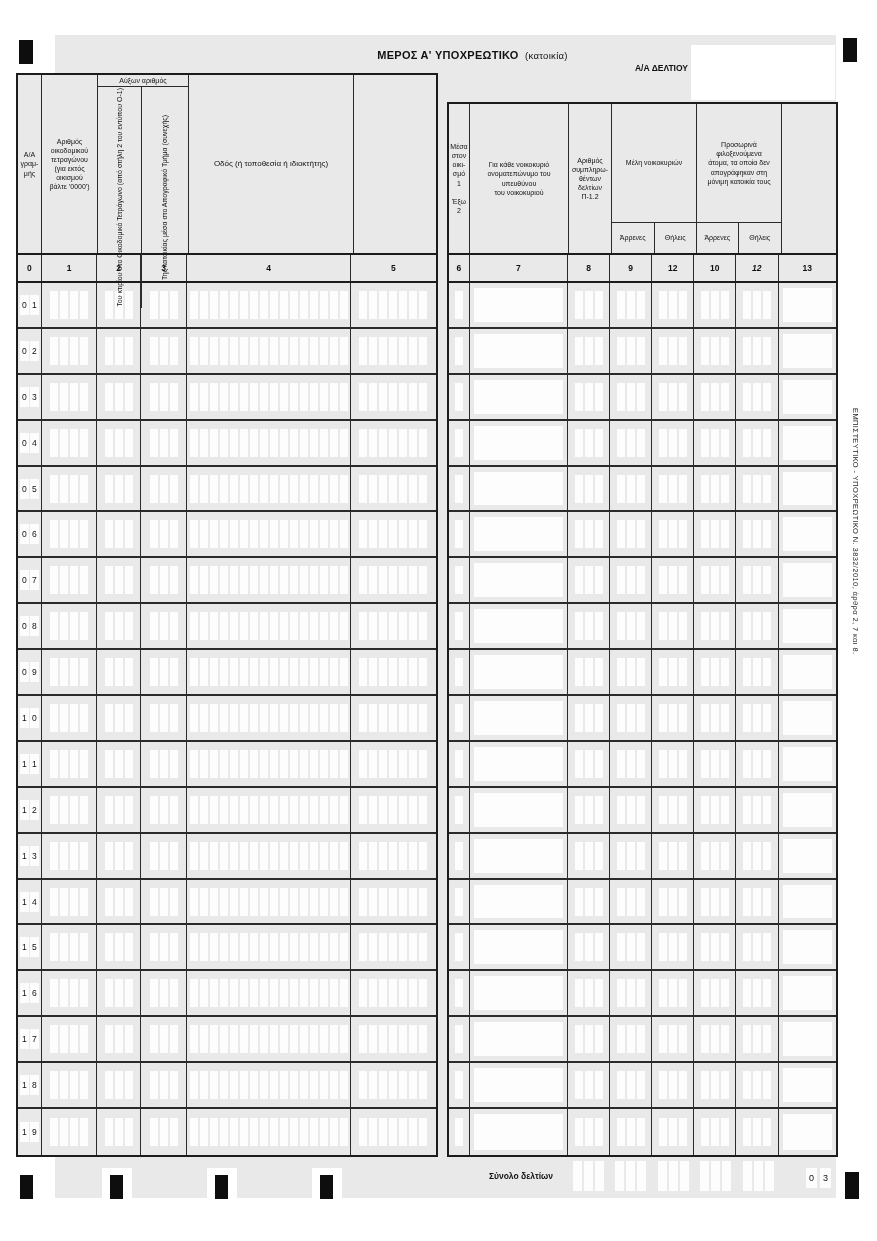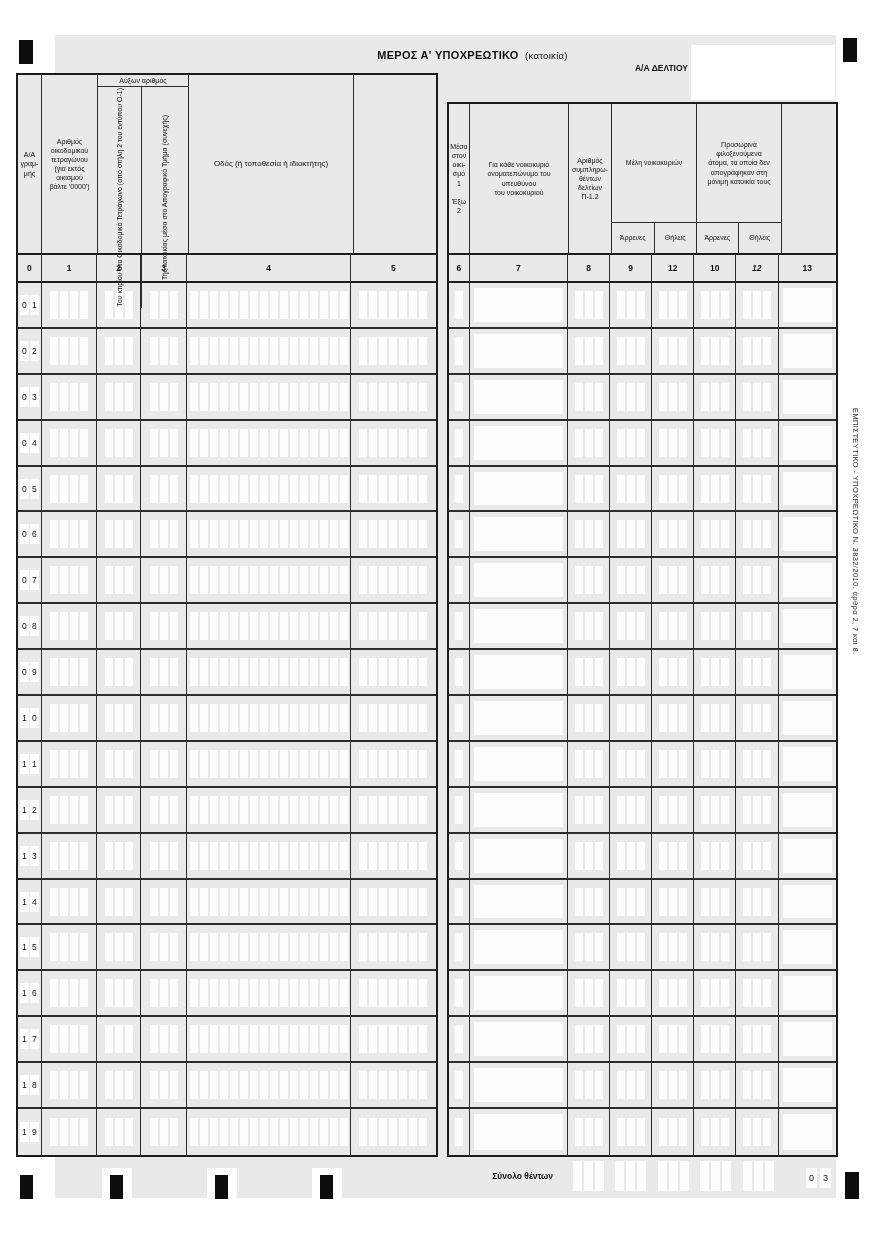--- a/index.html
+++ b/index.html
@@ -1777,21 +1777,21 @@
             <div class="bx"></div>
             <div class="bx"></div>
           </div>
           <div class="rcell last" style="width: 58px;">
             <div class="wfield"></div>
           </div>
         </div>
       </div>
   </div>
 
-  <div class="total-label">Σύνολο θέντων</div>
+  <div class="total-label">Σύνολο δελτίων</div>
   <div id="sum-groups">
       <div class="sumgrp" style="left: 573px;">
         <div class="sumbx"></div>
         <div class="sumbx"></div>
         <div class="sumbx"></div>
       </div>
       <div class="sumgrp" style="left: 615px;">
         <div class="sumbx"></div>
         <div class="sumbx"></div>
         <div class="sumbx"></div>

